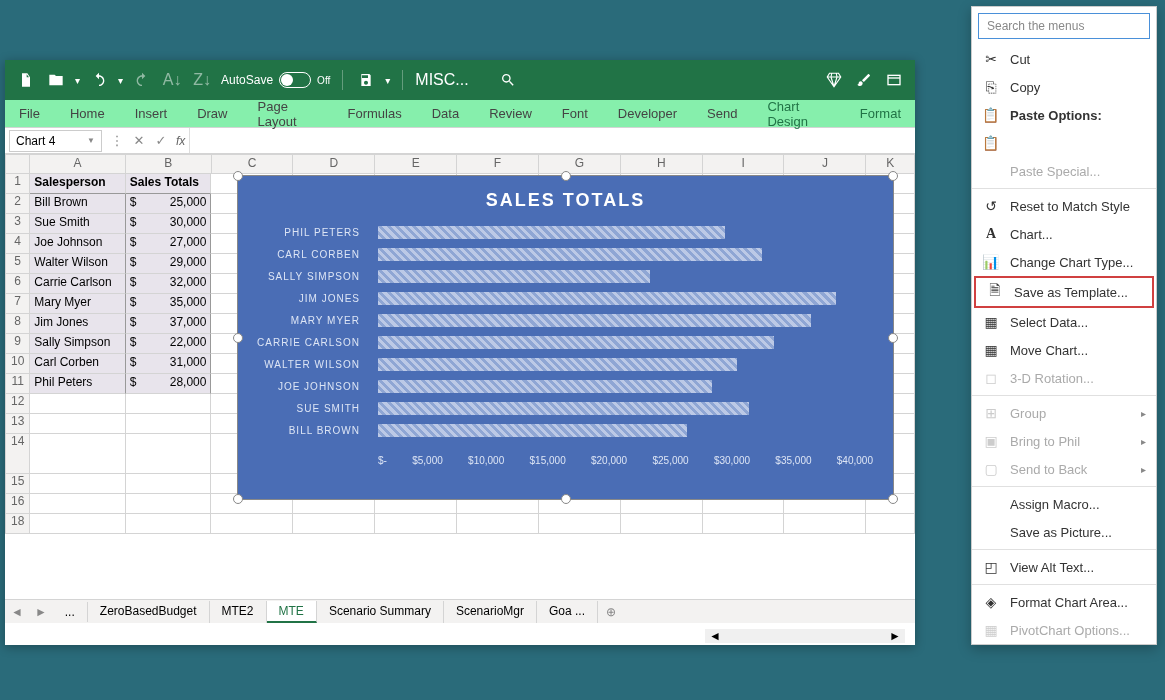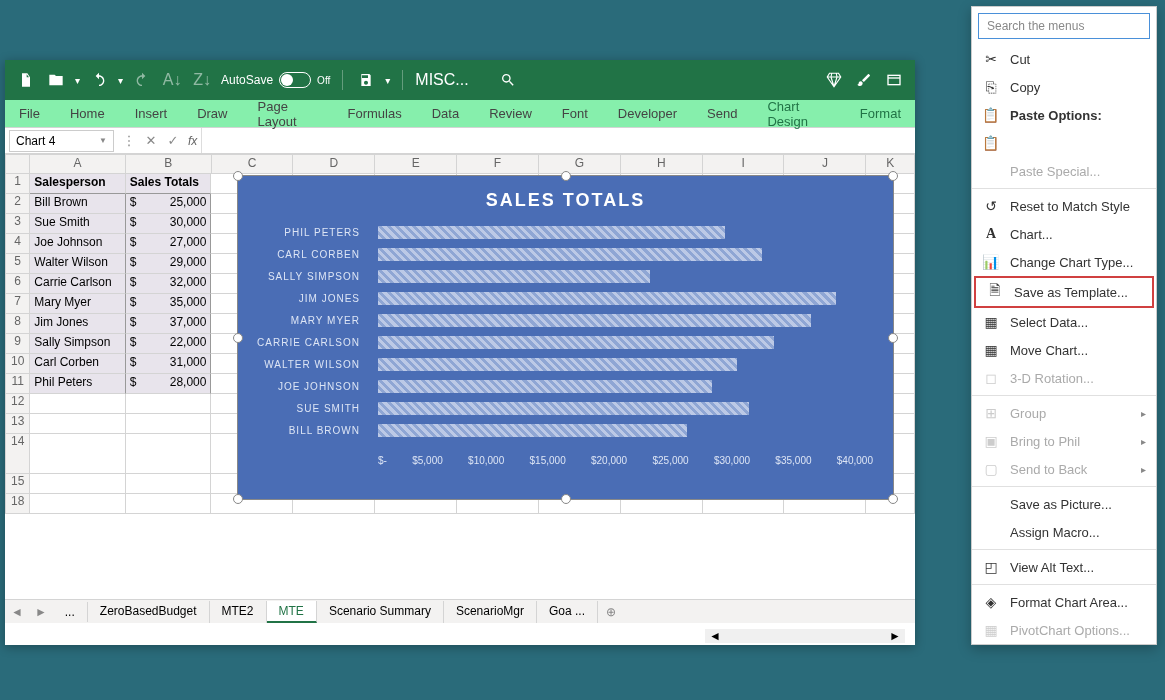--- a/index.html
+++ b/index.html
@@ -10,21 +10,21 @@
 .tb-sep{width:1px;height:20px;background:rgba(255,255,255,.3);margin:0 4px}
 .autosave{display:flex;align-items:center;gap:6px;font-size:12px}
 .toggle{width:32px;height:16px;border:1px solid #fff;border-radius:8px;position:relative}
 .toggle::after{content:"";position:absolute;left:1px;top:1px;width:12px;height:12px;background:#fff;border-radius:50%}
 .tb-text{font-size:16px}
 .tb-spacer{flex:1}
 .menubar{background:#86efac;height:28px;display:flex;align-items:center;padding:0 10px;gap:22px;border-bottom:1px solid #d4d4d4}
 .menu-item{font-size:13px;color:#444;cursor:pointer;padding:2px 4px}
 .menu-item.green{color:#217346}
 .formula-bar{height:26px;display:flex;align-items:center;border-bottom:1px solid #d4d4d4;background:#fff}
-.name-box{width:105px;height:22px;border:1px solid #ccc;margin:0 4px;display:flex;align-items:center;justify-content:space-between;padding:0 6px;font-size:12px}
+.name-box{width:93px;height:22px;border:1px solid #ccc;margin:0 4px;display:flex;align-items:center;justify-content:space-between;padding:0 6px;font-size:12px}
 .nb-arrow{font-size:8px;color:#888}
 .fb-btn{width:22px;height:22px;display:flex;align-items:center;justify-content:center;color:#888;font-size:13px}
 .fx{font-style:italic;font-size:12px;color:#666;margin:10px 4px}
 .grid-area{position:relative;height:calc(100% - 40px - 28px - 26px - 24px - 22px);overflow:hidden;background:#fff}
 .col-headers{display:flex;height:20px;background:#f3f2f1}
 .corner{width:26px;border:1px solid #d4d4d4;background:#f3f2f1}
 .col-h{border:1px solid #d4d4d4;border-left:none;text-align:center;font-size:12px;color:#666;padding:1px 0;background:#f3f2f1}
 .col-a{width:98px}.col-b{width:88px}.col-c,.col-d,.col-e,.col-f,.col-g,.col-h2,.col-i,.col-j{width:84px}
 .col-k{width:50px}
 .row{display:flex;height:20px}
@@ -384,20 +384,34 @@
           <div class="cell col-d"></div>
           <div class="cell col-e"></div>
           <div class="cell col-f"></div>
           <div class="cell col-g"></div>
           <div class="cell col-h2"></div>
           <div class="cell col-i"></div>
           <div class="cell col-j"></div>
           <div class="cell col-k"></div>
         </div>
         <div class="row">
+          <div class="row-h">16</div>
+          <div class="cell col-a"></div>
+          <div class="cell col-b"></div>
+          <div class="cell col-c"></div>
+          <div class="cell col-d"></div>
+          <div class="cell col-e"></div>
+          <div class="cell col-f"></div>
+          <div class="cell col-g"></div>
+          <div class="cell col-h2"></div>
+          <div class="cell col-i"></div>
+          <div class="cell col-j"></div>
+          <div class="cell col-k"></div>
+        </div>
+        <div class="row">
           <div class="row-h">18</div>
           <div class="cell col-a"></div>
           <div class="cell col-b"></div>
           <div class="cell col-c"></div>
           <div class="cell col-d"></div>
           <div class="cell col-e"></div>
           <div class="cell col-f"></div>
           <div class="cell col-g"></div>
           <div class="cell col-h2"></div>
           <div class="cell col-i"></div>
@@ -556,25 +570,25 @@
       <span class="cm-arrow">▸</span>
     </div>
   <div class="cm-item disabled">
       <span class="cm-icon">▢</span>
       <span>Send to Back</span>
       <span class="cm-arrow">▸</span>
     </div>
   <div class="cm-sep"></div>
   <div class="cm-item">
       <span class="cm-icon"></span>
+      <span>Assign Macro...</span>
+    </div>
+  <div class="cm-item">
+      <span class="cm-icon"></span>
       <span>Save as Picture...</span>
-    </div>
-  <div class="cm-item">
-      <span class="cm-icon"></span>
-      <span>Assign Macro...</span>
     </div>
   <div class="cm-sep"></div>
   <div class="cm-item">
       <span class="cm-icon">◰</span>
       <span>View Alt Text...</span>
     </div>
   <div class="cm-sep"></div>
   <div class="cm-item">
       <span class="cm-icon">◈</span>
       <span>Format Chart Area...</span>

